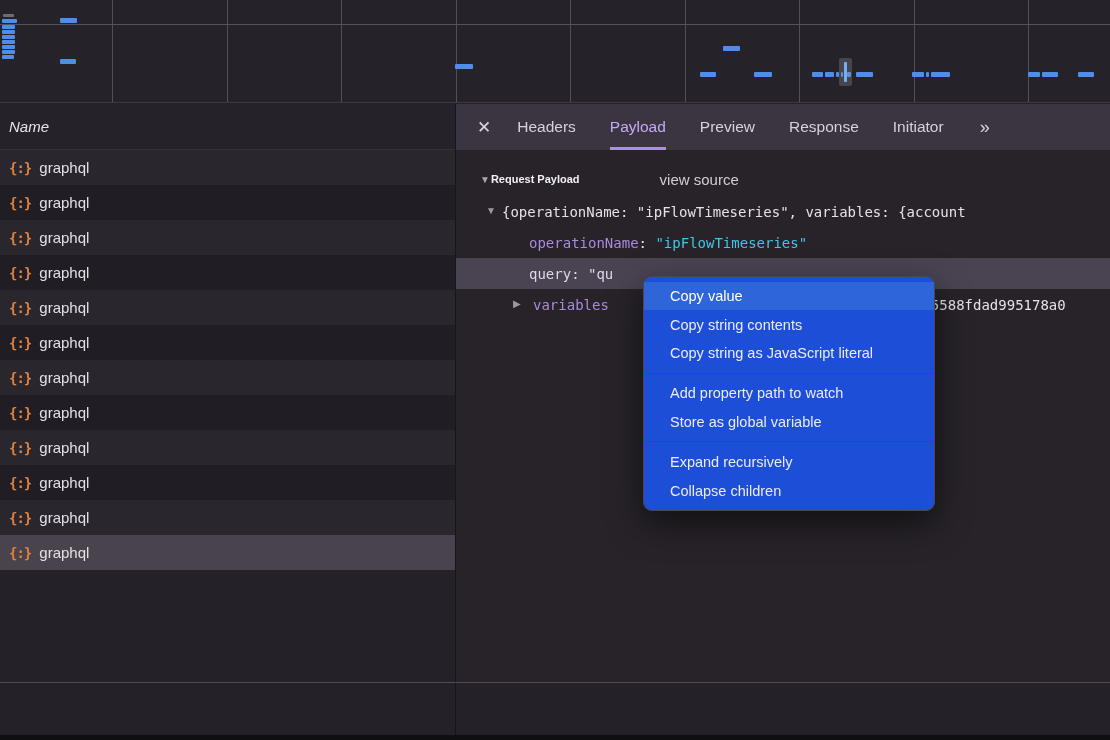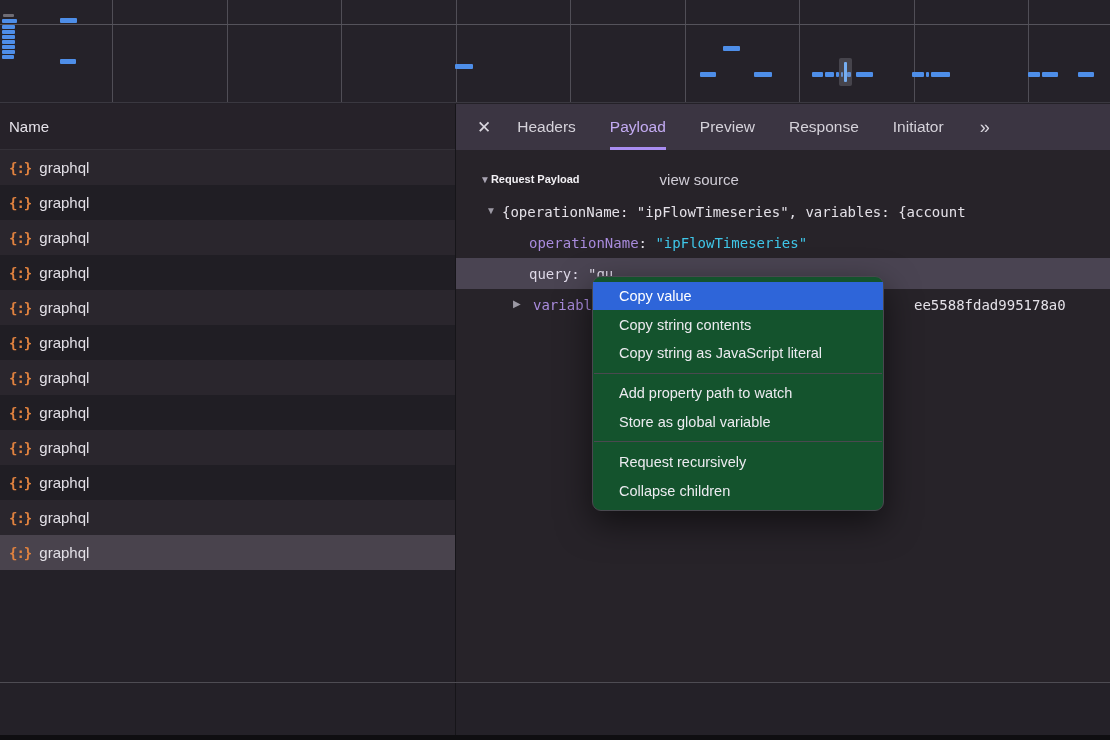--- a/index.html
+++ b/index.html
@@ -14,21 +14,21 @@
   .hline{position:absolute;left:0;width:1110px;height:1px;background:#55535b;}
   .bar{position:absolute;background:#4e8ee8;border-radius:1px;}
   .bar.gray{background:#6e6c74;}
   .marker-box{position:absolute;background:rgba(150,148,158,0.30);border-radius:2px;}
   .marker-tick{position:absolute;background:#76aef2;border-radius:1px;}
 
   
   .name-header{position:absolute;left:0;top:104px;width:455px;height:46px;
                background:#262229;color:#e6e3ea;font-size:15px;
                display:flex;align-items:center;padding-left:9px;
-               border-bottom:1px solid #343138;}
+               border-bottom:1px solid #343138;font-style:italic;}
   .tabbar{position:absolute;left:455px;top:104px;width:655px;height:46px;
           background:#3b3542;display:flex;align-items:center;padding-left:22px;}
   .close-x{color:#d9d6de;font-size:17px;margin-right:26px;cursor:default;}
   .tab{height:100%;display:flex;align-items:center;color:#d5d2da;font-size:15.5px;
        margin-right:34px;border-bottom:3px solid transparent;padding-top:3px;}
   .tab.active{color:#c3abf2;border-bottom-color:#a98df2;}
   .overflow-x{color:#d9d6de;font-size:18px;letter-spacing:-2px;margin-left:2px;}
 
   
   .list{position:absolute;left:0;top:150px;width:455px;height:532px;background:#242128;}
@@ -59,22 +59,22 @@
   .seg.string{color:#3fc6e8;}
   .seg.muted{color:#ded9e8;}
   .seg.plain{color:#e4e1e8;}
   .t-right{position:absolute;left:458px;top:0;height:31px;display:flex;align-items:center;}
 
   
   .footer-line{position:absolute;left:0;top:682px;width:1110px;height:1px;background:#4e4c53;}
   .bottom-strip{position:absolute;left:0;top:735px;width:1110px;height:5px;background:#0f0e11;}
 
   
-  .ctxmenu{position:absolute;left:592px;top:276px;width:292px;
-           background:#14532d;border:1px solid #49484f;border-radius:9px;
+  .ctxmenu{position:absolute;left:643px;top:276px;width:292px;
+           background:#1d4ed8;border:1px solid #49484f;border-radius:9px;
            box-shadow:0 12px 34px rgba(0,0,0,.55);padding:5px 0;
            font-size:14.5px;color:#ecebf0;}
   .mi{height:28.4px;display:flex;align-items:center;padding-left:26px;}
   .mi.hl{background:#2e65d9;color:#ffffff;}
   .msep{height:1px;background:#4a494f;margin:5.5px 1px;}
 </style>
 </head>
 <body>
 
 <div class="stage">
@@ -206,18 +206,18 @@
   <div class="footer-line"></div>
 
   <div class="ctxmenu" id="ctxmenu">
       <div class="mi hl">Copy value</div>
       <div class="mi">Copy string contents</div>
       <div class="mi">Copy string as JavaScript literal</div>
       <div class="msep"></div>
       <div class="mi">Add property path to watch</div>
       <div class="mi">Store as global variable</div>
       <div class="msep"></div>
-      <div class="mi">Request recursively</div>
+      <div class="mi">Expand recursively</div>
       <div class="mi">Collapse children</div>
     </div>
 
   <div class="bottom-strip"></div>
 </div>
 
 </body></html>

